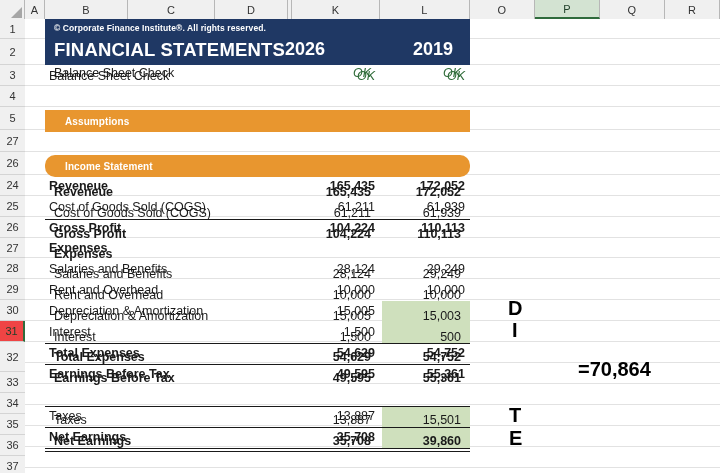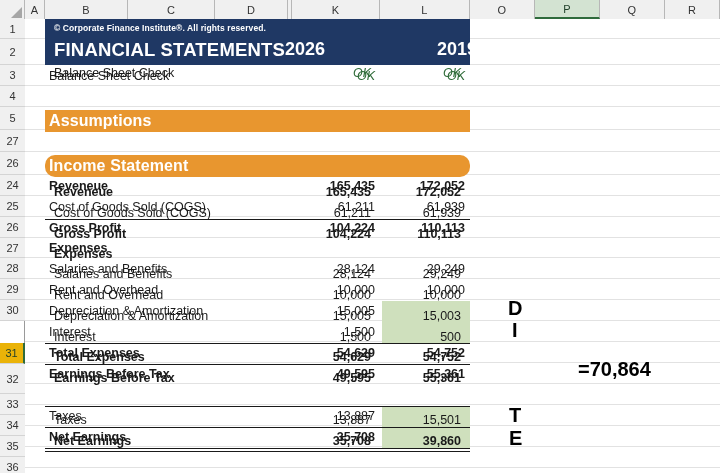--- a/index.html
+++ b/index.html
@@ -64,25 +64,24 @@
   }
   .row-head {
     width: 25px;
     background: #f0f0f0;
     border-bottom: 1px solid #d4d4d4;
     font-size: 11px;
     color: #333333;
     display: flex; align-items: center; justify-content: center;
   }
   .row-head.selected {
-    background: #eab308;
+    background: #ef4444;
     color: #21402a;
     border-right: 2px solid #2f6b3c;
     width: 25px;
-    margin-top: 22px;
   }
 
   
   .grid-body {
     position: absolute; left: 25px; top: 19px;
     width: 695px; height: 454px;
   }
   .grid-row {
     position: relative;
     width: 695px;
@@ -133,33 +132,33 @@
     position: absolute; left: 9px; top: 20px;
     font-size: 18.5px; font-weight: bold; color: #ffffff;
     letter-spacing: .2px;
   }
   .navy-yr {
     position: absolute; top: 20px;
     font-size: 18px; font-weight: bold; color: #ffffff;
     text-align: right;
   }
   #yr2018 { left: 160px; width: 120px; }
-  #yr2019 { left: 304px; width: 128px; }
+  #yr2019 { left: 280px; width: 128px; }
 
   
   .orange-bar {
     position: absolute;
     left: 45px;
     width: 425px; height: 22px;
     background: #e8962f;
     display: flex; align-items: center;
   }
   .orange-bar span {
-    font-size: 16px; font-weight: bold; color: #ffffff;
-    padding-left: 4px; letter-spacing: .1px;
+    font-size: 10px; font-weight: bold; color: #ffffff;
+    padding-left: 20px; letter-spacing: .1px;
   }
 
   
   .green-fill {
     position: absolute;
     background: #cfe0bd;
   }
 
   
   .hline {

